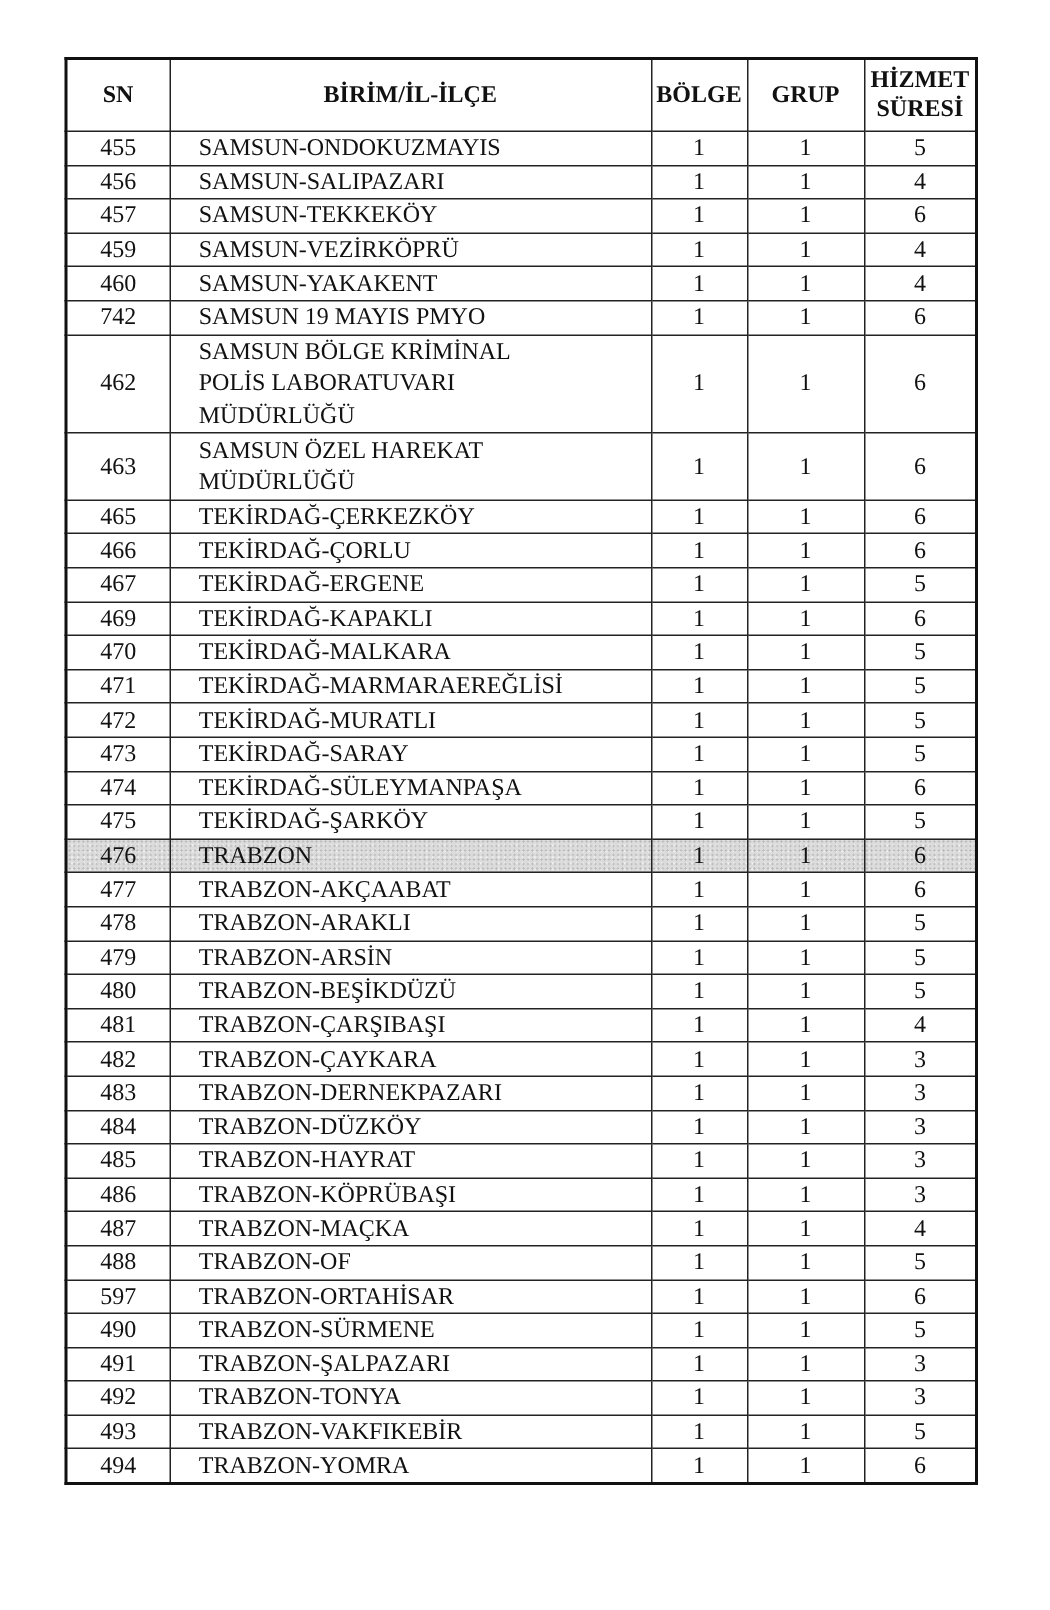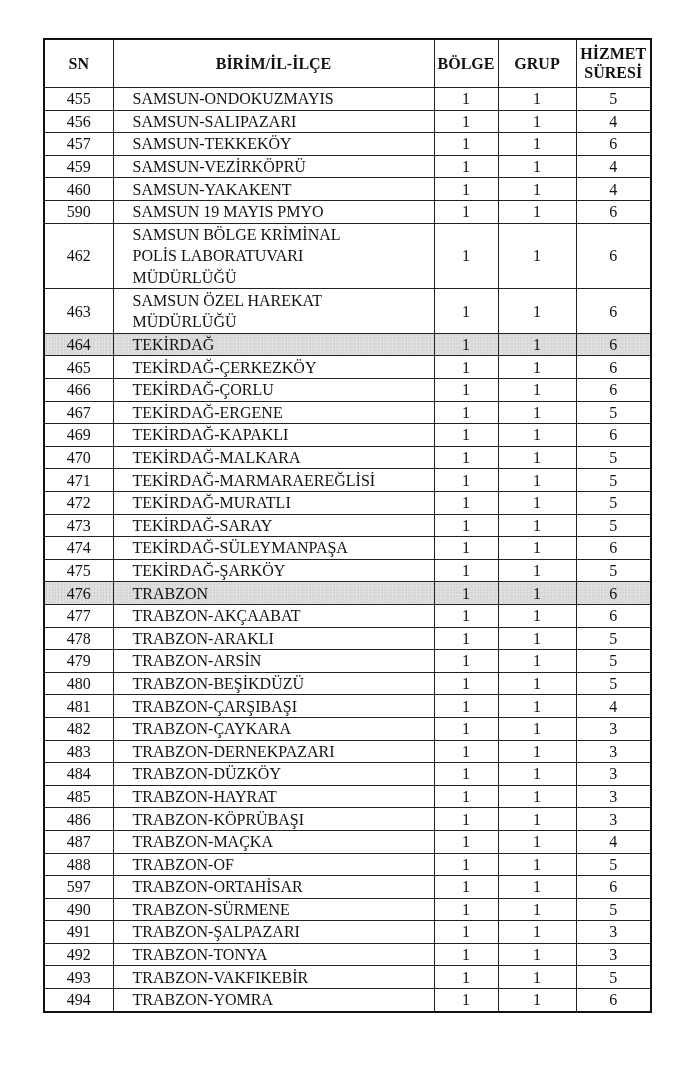--- a/index.html
+++ b/index.html
@@ -129,43 +129,36 @@
           <td>4</td>
         </tr>
         <tr>
           <td>460</td>
           <td class="name">SAMSUN-YAKAKENT</td>
           <td>1</td>
           <td>1</td>
           <td>4</td>
         </tr>
         <tr>
-          <td>590</td>
+          <td>742</td>
           <td class="name">SAMSUN 19 MAYIS PMYO</td>
           <td>1</td>
           <td>1</td>
           <td>6</td>
         </tr>
         <tr class="tall">
           <td>462</td>
           <td class="name">SAMSUN BÖLGE KRİMİNAL POLİS LABORATUVARI MÜDÜRLÜĞÜ</td>
           <td>1</td>
           <td>1</td>
           <td>6</td>
         </tr>
         <tr class="tall">
           <td>463</td>
           <td class="name">SAMSUN ÖZEL HAREKAT MÜDÜRLÜĞÜ</td>
-          <td>1</td>
-          <td>1</td>
-          <td>6</td>
-        </tr>
-        <tr class="shaded">
-          <td>464</td>
-          <td class="name">TEKİRDAĞ</td>
           <td>1</td>
           <td>1</td>
           <td>6</td>
         </tr>
         <tr>
           <td>465</td>
           <td class="name">TEKİRDAĞ-ÇERKEZKÖY</td>
           <td>1</td>
           <td>1</td>
           <td>6</td>

